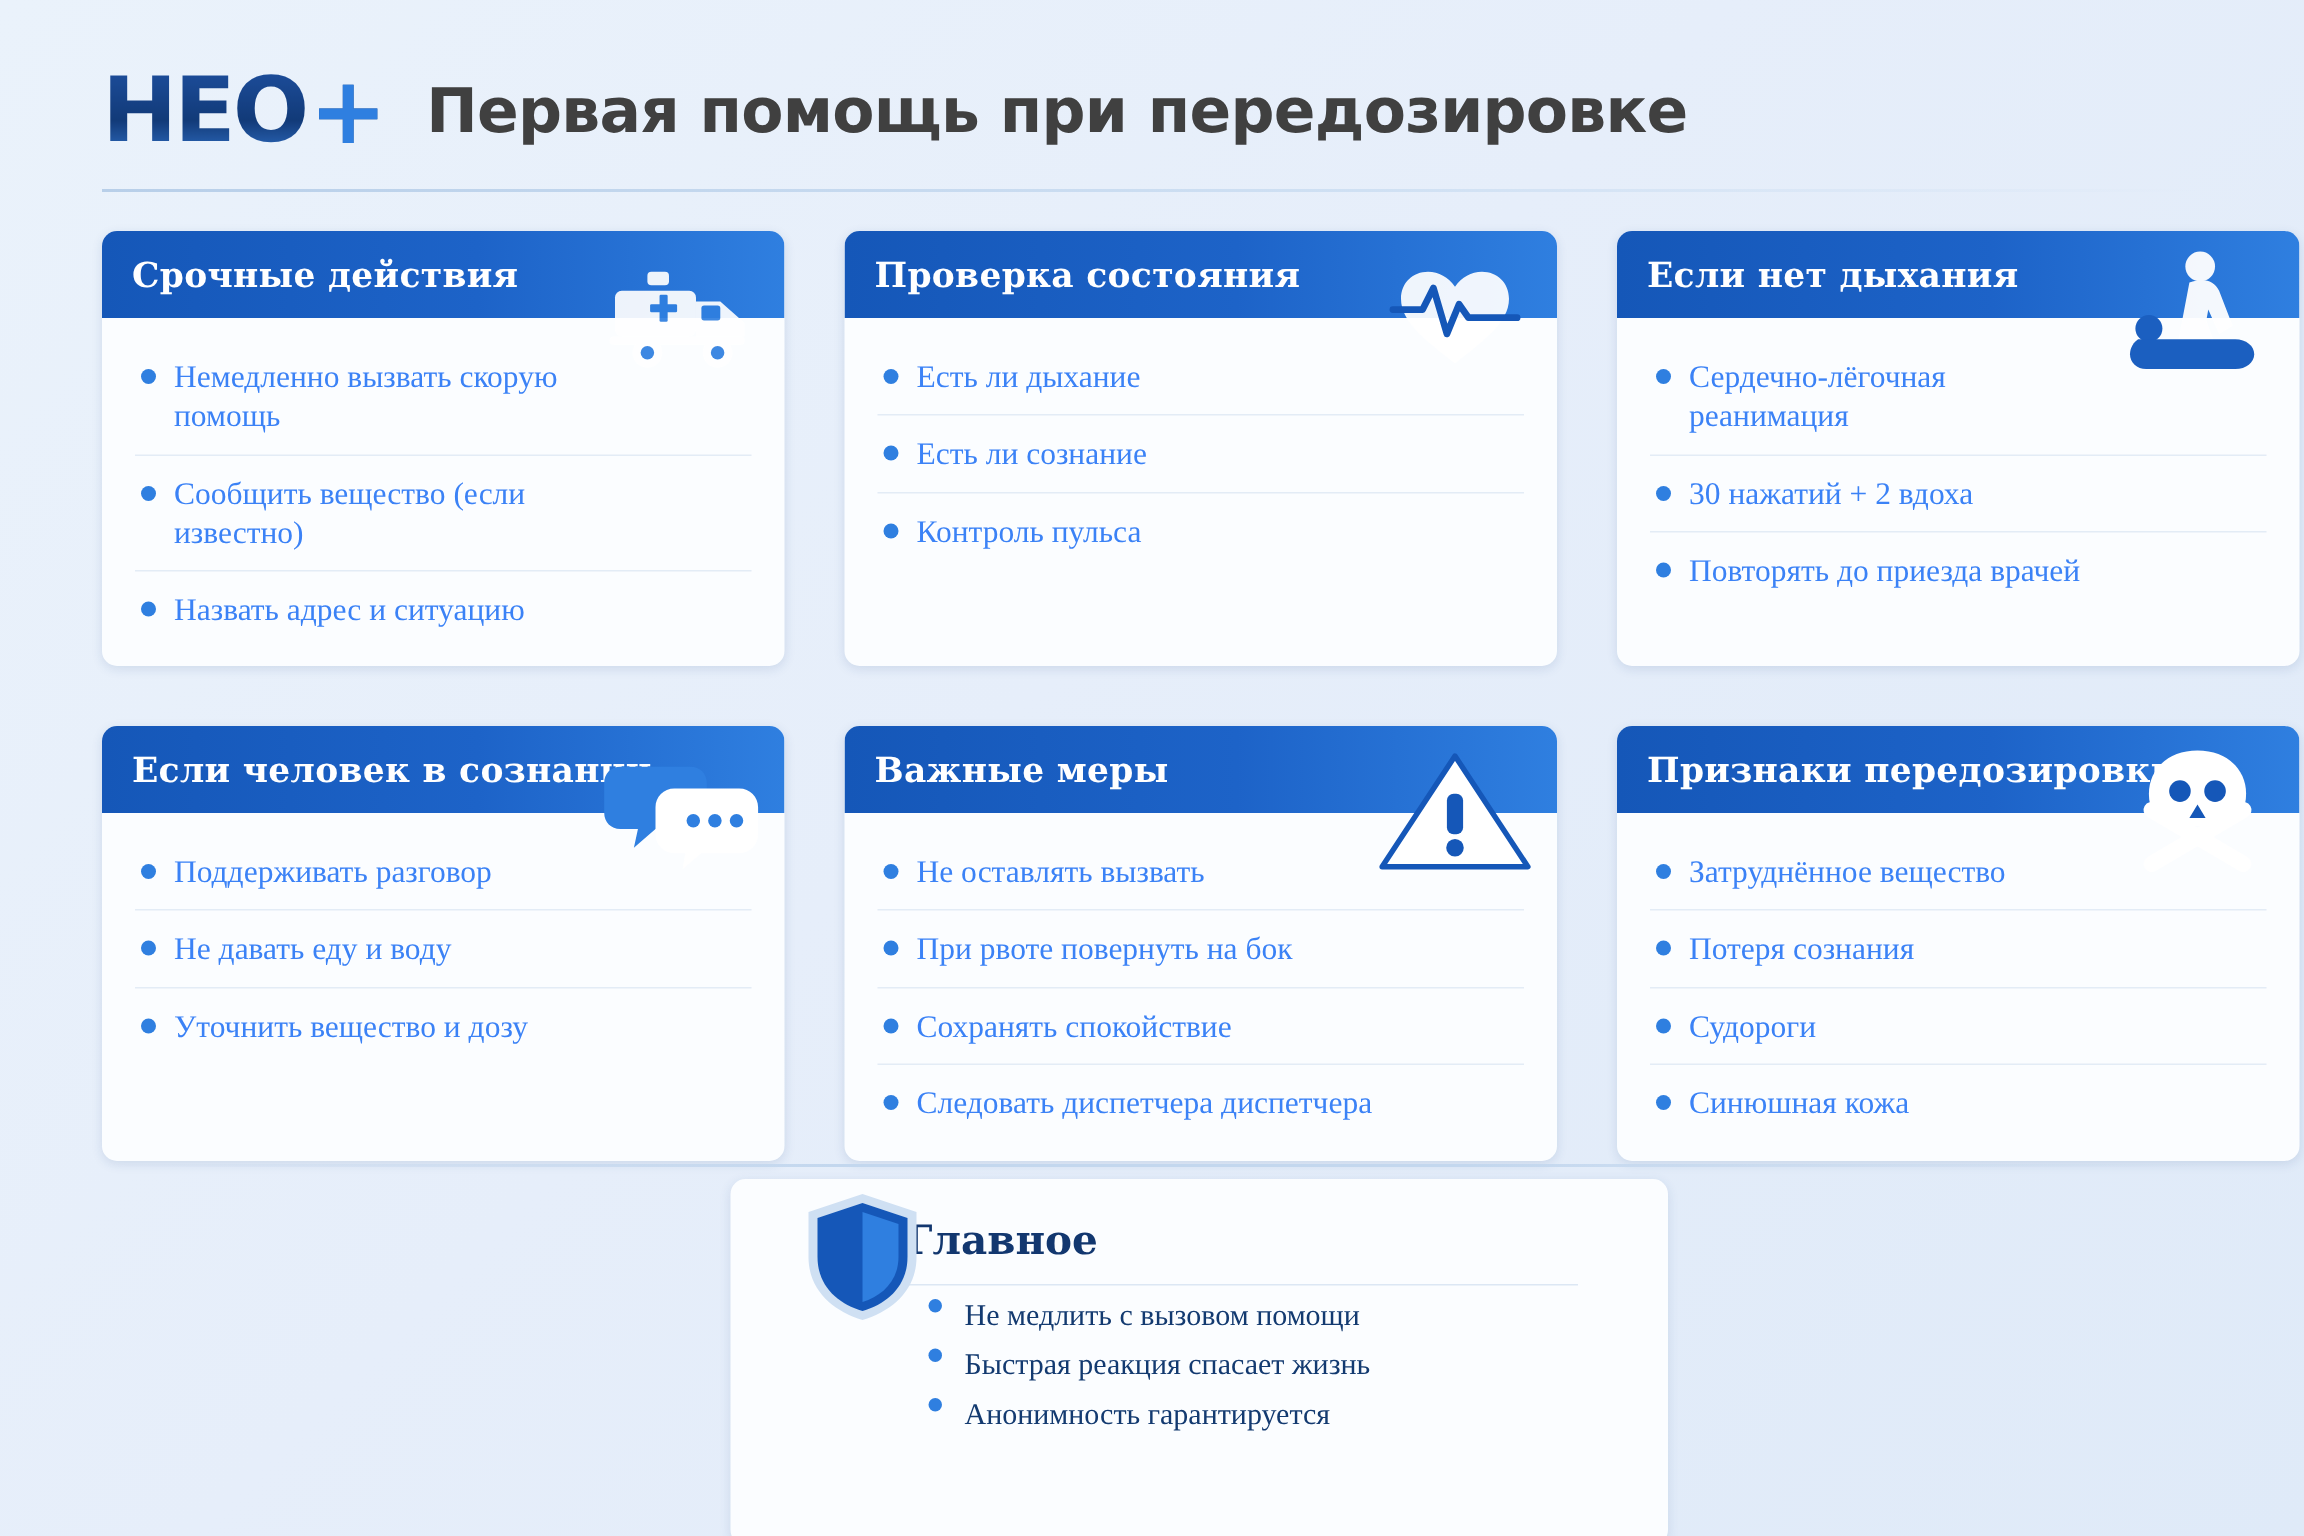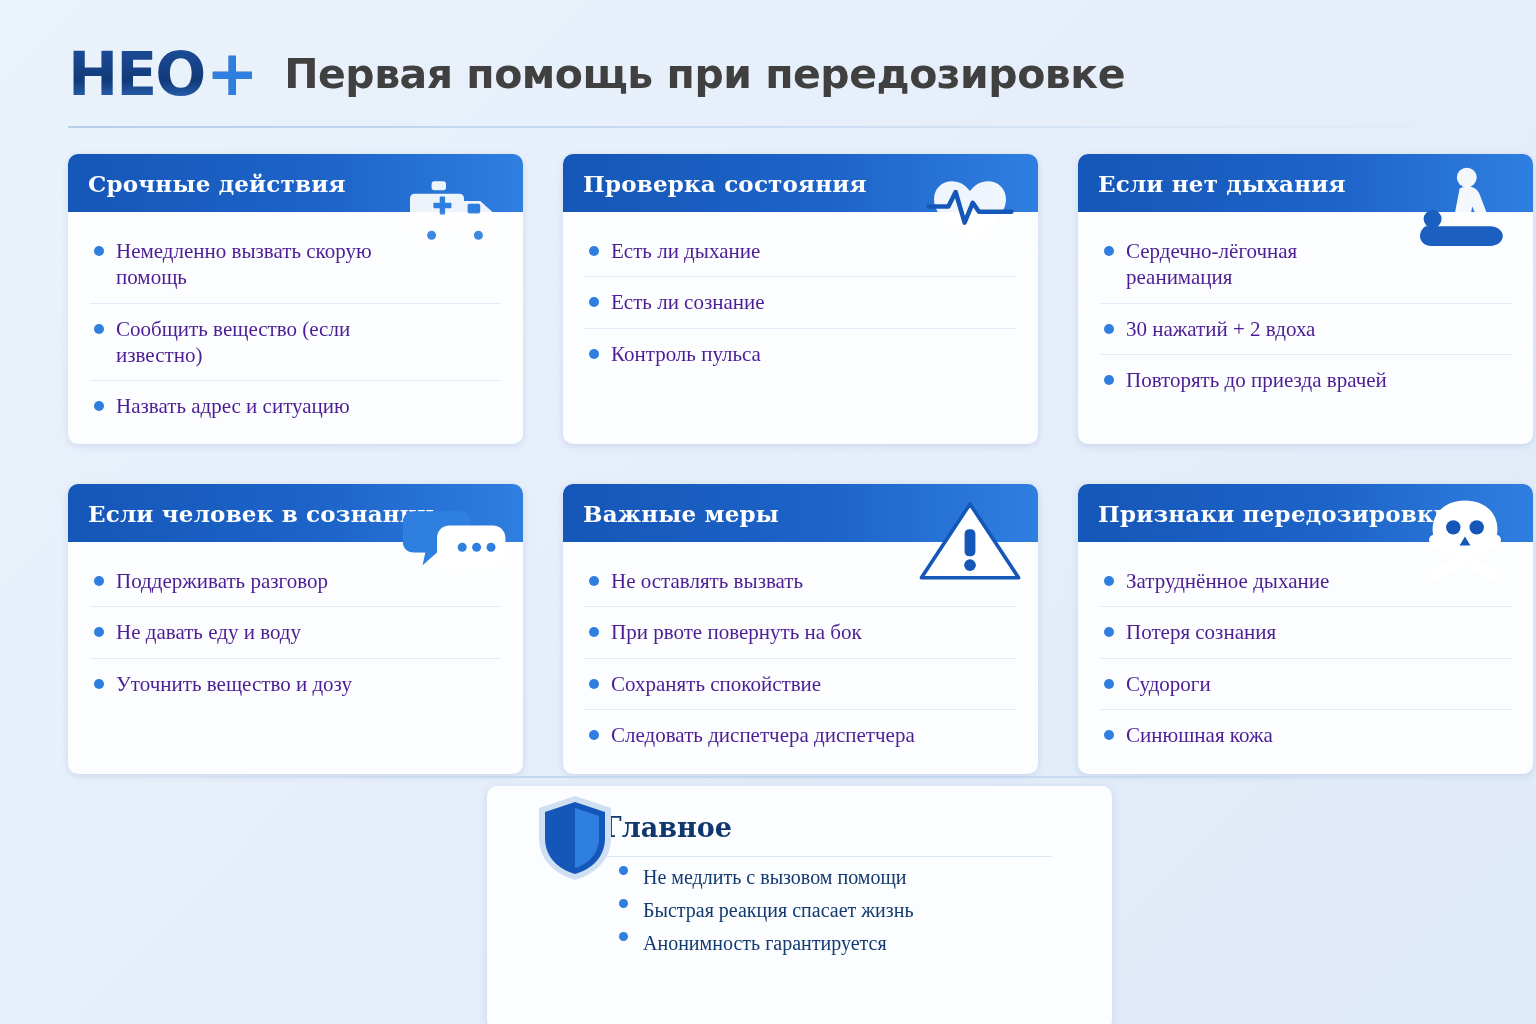--- a/index.html
+++ b/index.html
@@ -69,21 +69,21 @@
     width: 108px; height: 100px;
     pointer-events: none;
   }
   .card-icon svg { display:block; width: 100%; height: 100%; overflow: visible; }
   .card-body { padding: 14px 22px 10px 22px; flex: 1; }
   ul.items { list-style: none; }
   ul.items li {
     display: flex; align-items: flex-start; gap: 12px;
     padding: 12px 2px 12px 4px;
     border-bottom: 1px solid #e3ecf6;
-    font-size: 21px; color: #4c1d95;
+    font-size: 21px; color: #3b82f6;
     line-height: 1.25;
   }
   ul.items li:last-child { border-bottom: none; }
   .bullet {
     flex: none; width: 10px; height: 10px; border-radius: 50%;
     background: #2f7fe0; margin-top: 8px;
   }
   .itext { max-width: 320px; }
   .card.wide .itext { max-width: 380px; }
 
@@ -315,21 +315,21 @@
             <circle cx="47" cy="36" r="8" fill="#1557b8"></circle>
             <circle cx="73" cy="36" r="8" fill="#1557b8"></circle>
             <path d="M60 46l-6 10h12z" fill="#1557b8"></path>
           </svg>
         </div>
       </div>
       <div class="card-body">
         <ul class="items">
           <li>
               <span class="bullet"></span>
-              <span class="itext">Затруднённое дыхание</span>
+              <span class="itext">Затруднённое вещество</span>
             </li>
           <li>
               <span class="bullet"></span>
               <span class="itext">Потеря сознания</span>
             </li>
           <li>
               <span class="bullet"></span>
               <span class="itext">Судороги</span>
             </li>
           <li>

